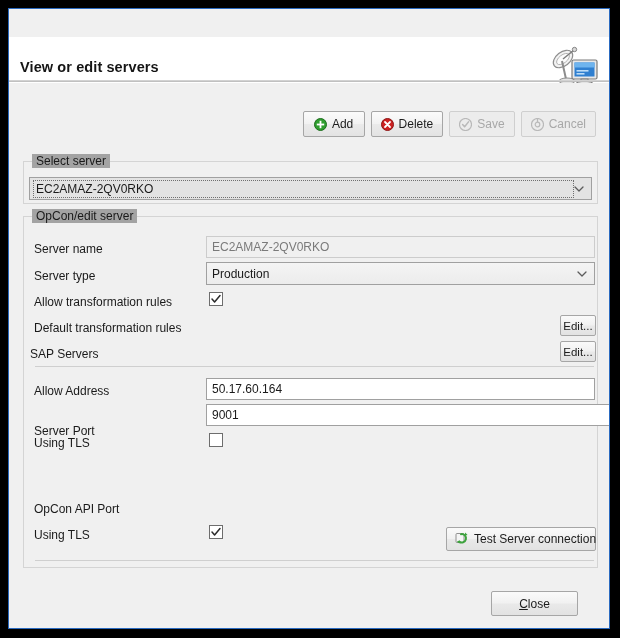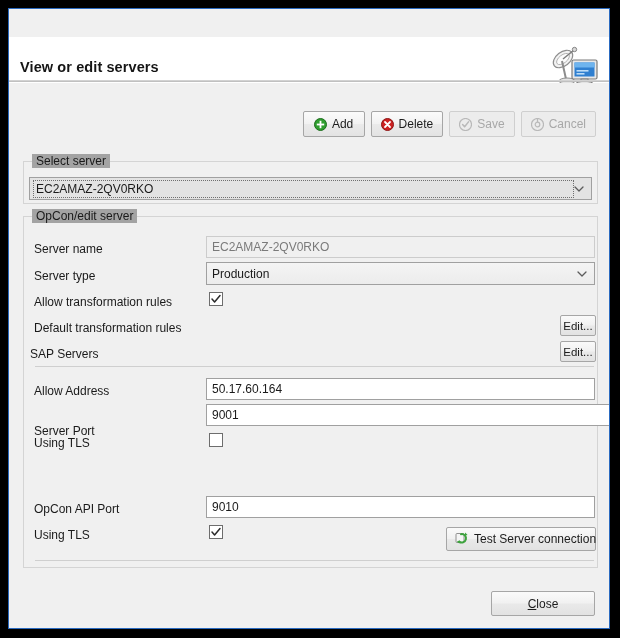--- a/index.html
+++ b/index.html
@@ -232,21 +232,21 @@
   }
 
   .divider {
     position: absolute;
     height: 1px;
     background: #cfcfcf;
   }
 
   .closebtn {
     position: absolute;
-    width: 104px;
+    width: 87px;
     height: 25px;
     box-sizing: border-box;
     display: flex;
     align-items: center;
     justify-content: center;
     font-size: 12px;
     color: #1c1c1c;
     background: linear-gradient(to bottom, #fafafa 0%, #f1f1f1 48%, #e9e9e9 52%, #e2e2e2 100%);
     border: 1px solid #a6a6a6;
     border-radius: 2px;
@@ -409,23 +409,20 @@
           <path d="M10.2 1.4 L12.6 4.0 L9.6 4.8 Z" fill="#3da33d"></path>
           <path d="M4.4 12.6 L1.8 10.4 L4.8 9.4 Z" fill="#3da33d"></path>
         </svg>
       </span>
       <span>Test Server connection</span>
     </div>
 
     <div class="divider" style="left:26px; top:477px; width:559px;"></div>
 
     <div class="label" style="left:25px; top:419px;">OpCon API Port</div>
-    <div class="textbox" style="left:197px; top:413px; width:389px;">
-      <span>9010</span>
-    </div>
 
     <div class="label" style="left:25px; top:445px;">Using TLS</div>
     <div class="checkbox" style="left:200px; top:442px;">
       <span>
         <svg viewBox="0 0 12 12" width="12" height="12">
           <path d="M2 6 L4.6 9 L10 2.6" fill="none" stroke="#2b2b2b" stroke-width="1.5" stroke-linecap="round" stroke-linejoin="round"></path>
         </svg>
       </span>
     </div>
 

